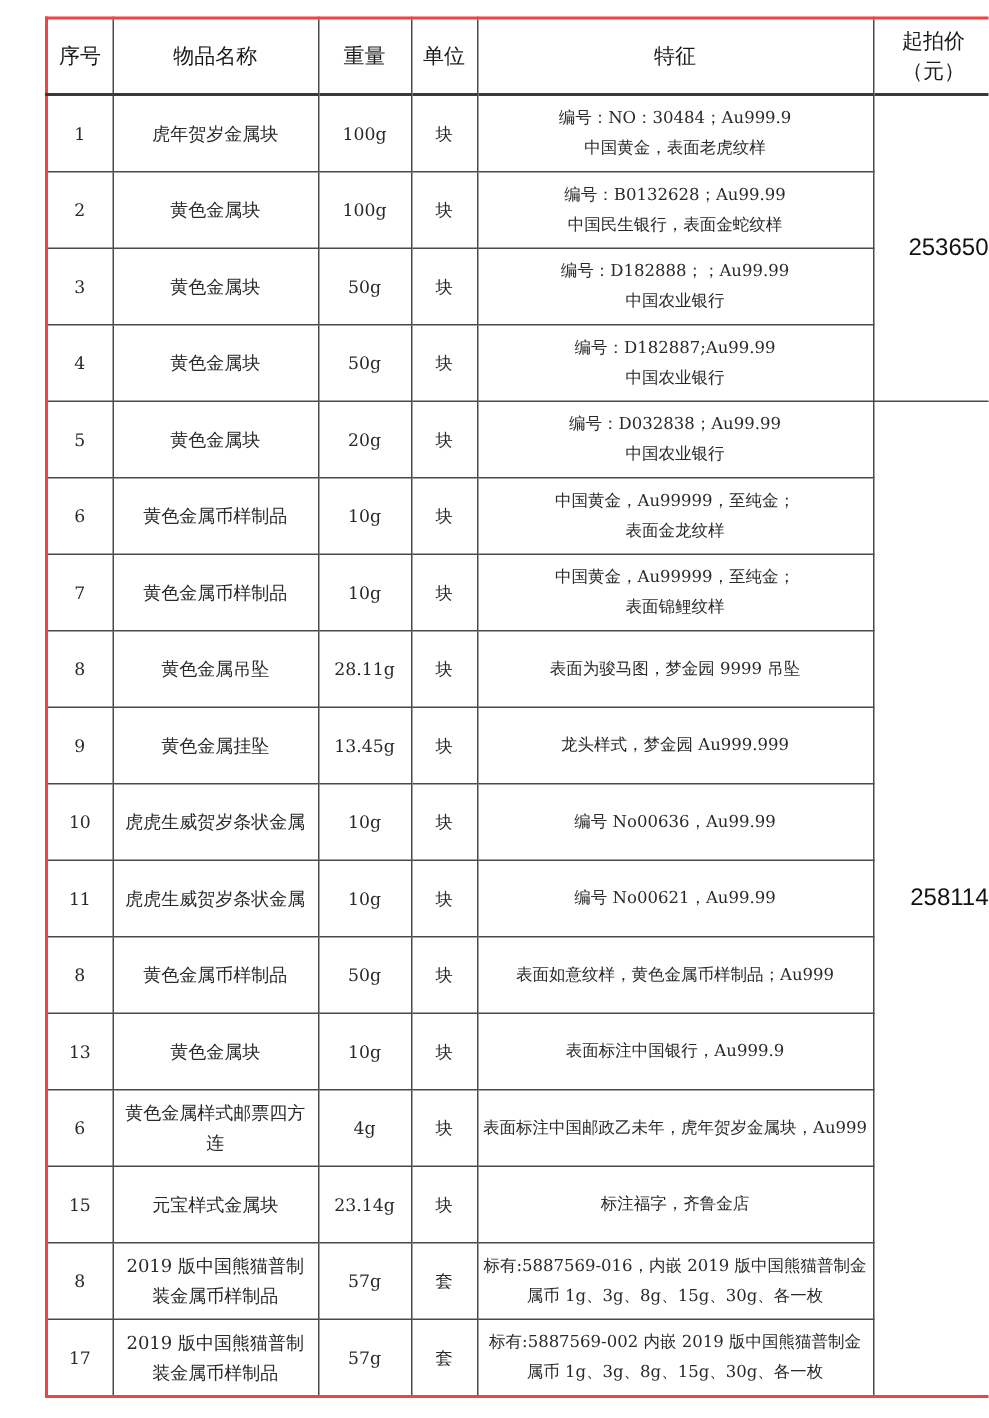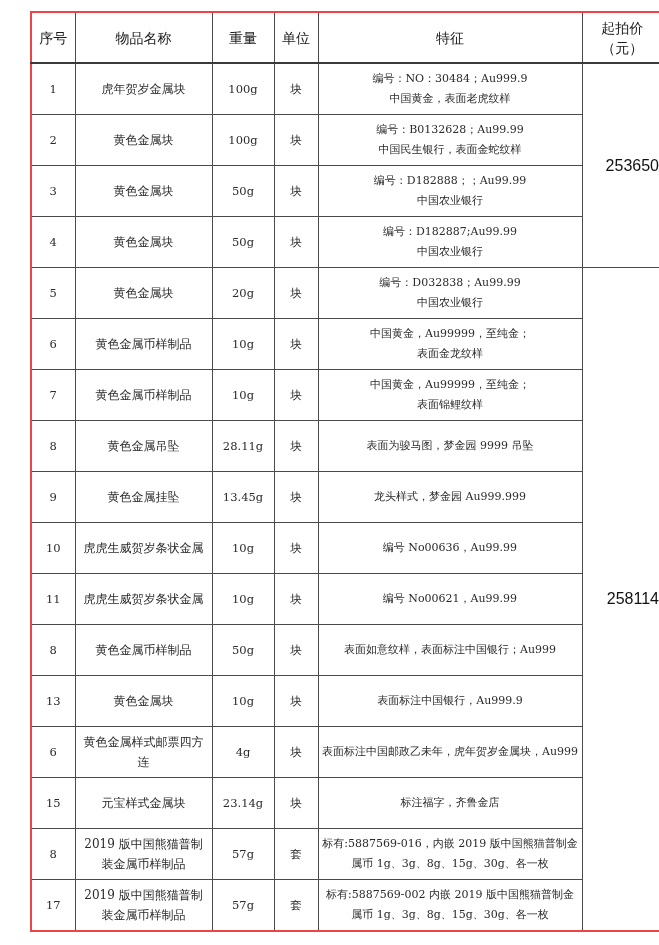--- a/index.html
+++ b/index.html
@@ -191,21 +191,21 @@
         <td class="name">虎虎生威贺岁条状金属</td>
         <td>10g</td>
         <td>块</td>
         <td class="feat">编号 No00621，Au99.99</td>
       </tr>
       <tr>
         <td class="idx">8</td>
         <td class="name">黄色金属币样制品</td>
         <td>50g</td>
         <td>块</td>
-        <td class="feat">表面如意纹样，表面标注中国银行；Au999</td>
+        <td class="feat">表面如意纹样，黄色金属币样制品；Au999</td>
       </tr>
       <tr>
         <td class="idx">13</td>
         <td class="name">黄色金属块</td>
         <td>10g</td>
         <td>块</td>
         <td class="feat">表面标注中国银行，Au999.9</td>
       </tr>
       <tr>
         <td class="idx">6</td>

